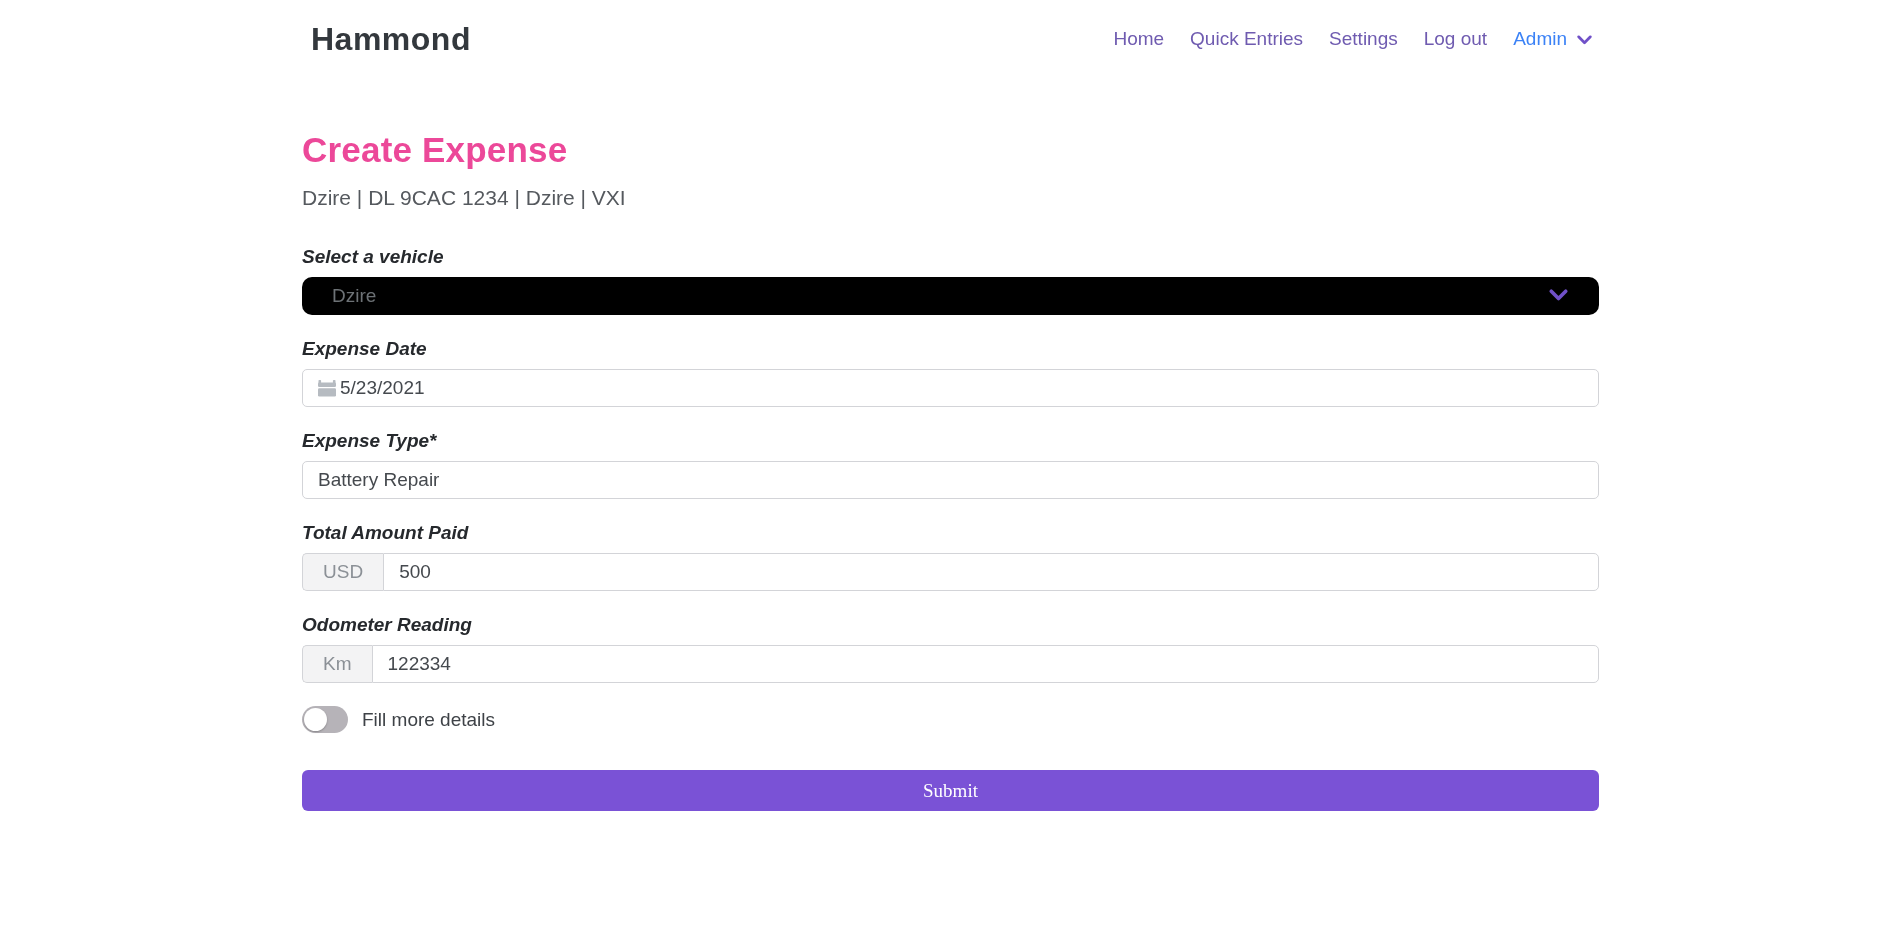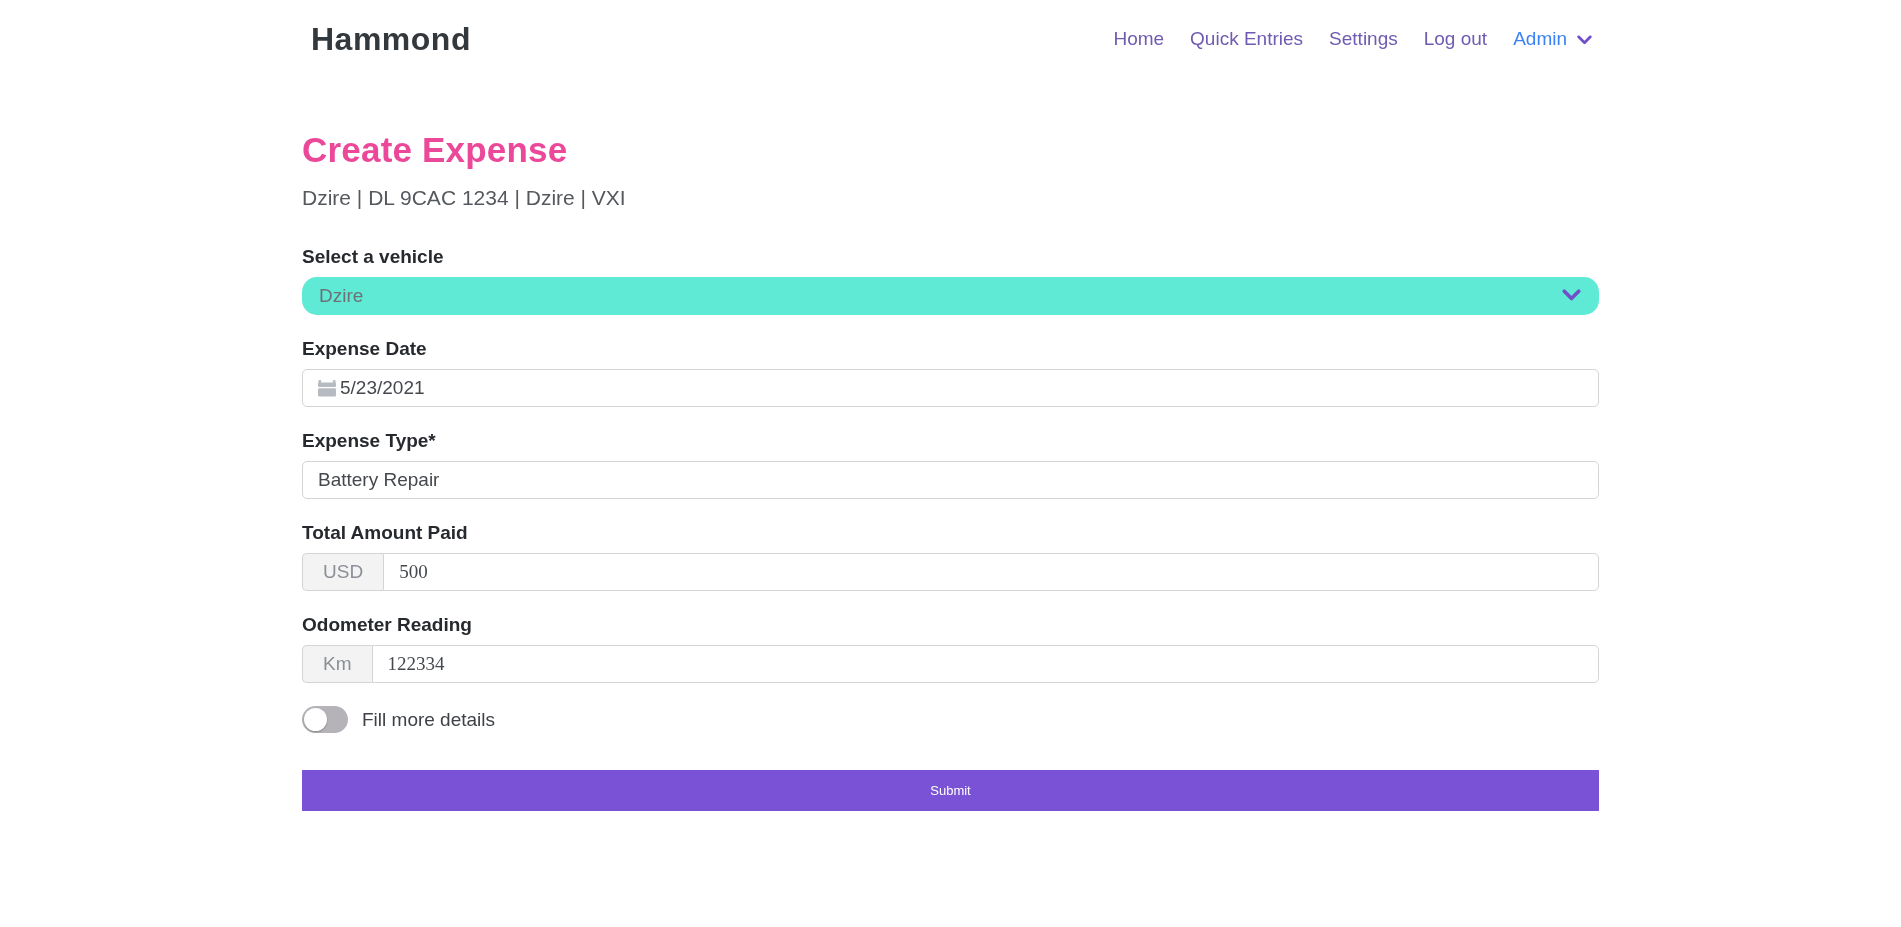--- a/index.html
+++ b/index.html
@@ -31,27 +31,27 @@
   .user-menu svg { margin-left: 9px; display: block; }
 
   .container { width: 1297px; margin: 0 auto; }
   main { padding-top: 52px; }
   h1 { font-size: 35px; font-weight: 600; color: #ec4899; letter-spacing: 0.2px; }
   .subtitle { font-size: 21px; color: #55595e; margin-top: 16px; }
 
   form { margin-top: 36px; }
   .field { margin-bottom: 23px; }
   .field-label {
-    font-size: 19px; font-weight: 600; color: #26292d; margin-bottom: 9px;
+    font-size: 19px; font-weight: 600; color: #26292d; margin-bottom: 9px; font-style: italic;
   }
 
   .select-box {
-    height: 38px; background: #5eead4; border-radius: 15px;
+    height: 38px; background: #000000; border-radius: 10px;
     display: flex; align-items: center; justify-content: space-between;
-    padding: 0 17px; cursor: pointer;
+    padding: 0 30px; cursor: pointer;
   }
   .select-text { font-size: 19px; color: #6d7276; }
 
   .text-input {
     width: 100%; height: 38px;
     border: 1px solid #d3d4d8; border-radius: 5px;
     font-size: 19px; color: #45494e; padding: 0 15px;
     font-family: "Liberation Sans", sans-serif;
     background: #ffffff; outline: none;
   }
@@ -63,39 +63,39 @@
   }
 
   .input-group { display: flex; }
   .addon {
     min-width: 62px; padding: 0 20px;
     background: #f3f3f4; border: 1px solid #d3d4d8; border-right: none;
     border-radius: 5px 0 0 5px;
     display: flex; align-items: center; justify-content: center;
     font-size: 19px; color: #8b9096;
   }
-  .input-group .text-input { border-radius: 0 5px 5px 0; flex: 1; font-family: Liberation Serif, serif; }
+  .input-group .text-input { border-radius: 0 5px 5px 0; flex: 1; }
 
   .toggle-row { display: flex; align-items: center; margin-top: 10px; }
   .toggle {
     width: 46px; height: 27px; border-radius: 14px; background: #b6b3b8;
     position: relative; cursor: pointer; flex: 0 0 auto;
   }
   .toggle .knob {
     width: 23px; height: 23px; border-radius: 50%; background: #ffffff;
     position: absolute; left: 2px; top: 2px;
     box-shadow: 0 1px 2px rgba(0,0,0,0.25);
   }
   .toggle-label { font-size: 19px; color: #3e4247; margin-left: 14px; }
 
   .submit-btn {
     display: block; width: 100%; height: 41px; margin-top: 37px;
-    background: #7a52d6; color: #ffffff; font-size: 13px;
-    border: none; border-radius: 0; cursor: pointer;
-    font-family: Liberation Sans, sans-serif;
+    background: #7a52d6; color: #ffffff; font-size: 19px;
+    border: none; border-radius: 6px; cursor: pointer;
+    font-family: Liberation Serif, serif;
   }
 </style>
 </head>
 <body>
 
 <header class="navbar">
   <div class="navbar-inner">
     <div class="brand">Hammond</div>
     <nav class="nav">
       <a>Home</a>

